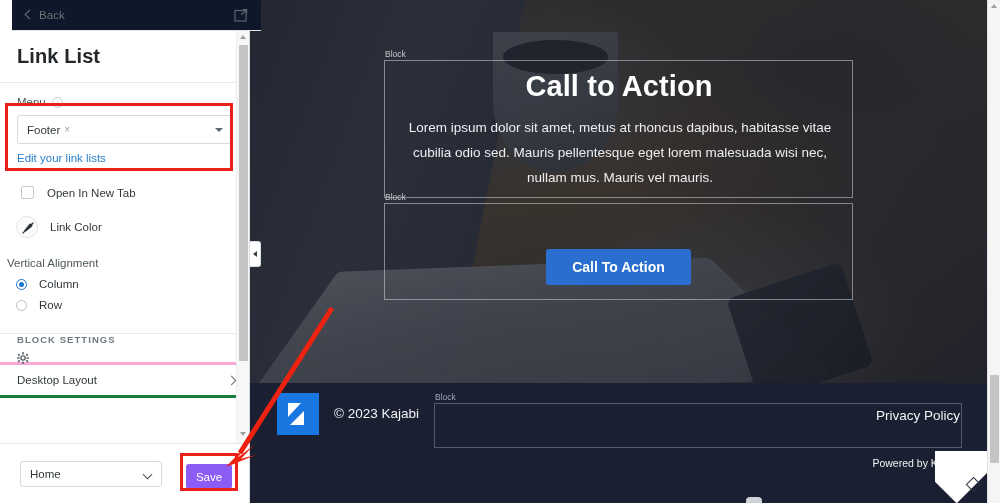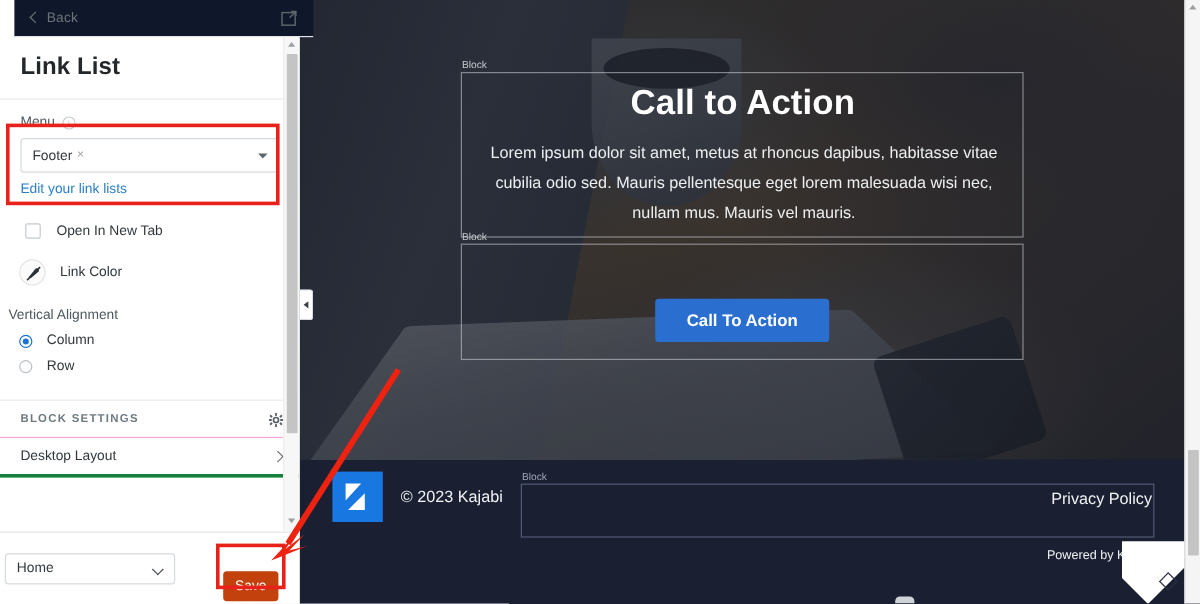--- a/index.html
+++ b/index.html
@@ -102,22 +102,22 @@
   }
   .radio.on { border: 1px solid #1a73d0; }
   .radio.on:after {
     content: ""; position: absolute; left: 2px; top: 2px;
     width: 5px; height: 5px; border-radius: 50%; background: #1a73d0;
   }
   .radio-label { font-size: 11.5px; color: #32383c; }
 
   .section-sep { margin-top: 22px; border-top: 1px solid #e8eaec; }
   .section-head {
-    height: 31px; display: flex; align-items: center; justify-content: space-between;
-    padding: 0 13px 0 17px; border-bottom: 1px solid #f9a8d4;
+    height: 31px; display: flex; justify-content: space-between;
+    padding: 0 13px 0 17px; border-bottom: 3px solid #f9a8d4; flex-direction: column;
   }
   .section-head-label {
     font-size: 9.5px; color: #6f7a80; letter-spacing: 1.05px; font-weight: bold;
   }
   .gear { width: 12px; height: 12px; cursor: pointer; }
   .nav-row {
     height: 33px; display: flex; align-items: center; justify-content: space-between;
     padding: 0 14px 0 17px; border-bottom: 3px solid #15803d; cursor: pointer;
   }
   .nav-row-label { font-size: 11.5px; color: #32383c; }
@@ -139,40 +139,40 @@
   .sb-arrow.down { bottom: 7px; border-left: 3.5px solid transparent; border-right: 3.5px solid transparent; border-top: 4px solid #9aa0a4; }
   #panel-thumb {
     position: absolute; left: 2px; top: 14px; width: 9px; height: 316px;
     background: #c4c4c4; border-radius: 1px; cursor: pointer;
   }
 
   
   #savebar {
     position: absolute; left: 0; bottom: 0; width: 249px; height: 60px;
     background: #fff; border-top: 1px solid #e3e6e9;
-    display: flex; align-items: center; padding: 0 4px;
+    display: flex; align-items: center; padding: 0 20px;
   }
   .page-select {
     width: 142px; height: 26px;
     border: 1px solid #d5dade; border-radius: 3px; background: #fff;
     display: flex; align-items: center; justify-content: space-between;
     padding: 0 9px; cursor: pointer;
   }
   .page-select-label { font-size: 11.5px; color: #32383c; }
   .chev-v { width: 9px; height: 6px; position: relative; }
   .chev-v:before {
     content: ""; position: absolute; left: 1px; top: 0;
     width: 6px; height: 6px;
     border-right: 1.6px solid #4b5358; border-bottom: 1.6px solid #4b5358;
     transform: rotate(45deg);
   }
   #save-btn {
-    position: absolute; left: 186px; top: 32px;
+    position: absolute; left: 186px; top: 20px;
     width: 46px; height: 25px;
-    background: #c2410c; border-radius: 3px;
+    background: #8b5cf6; border-radius: 3px;
     color: #fff; font-size: 11.5px;
     display: flex; align-items: center; justify-content: center;
     cursor: pointer;
   }
 
   
   .redbox { position: absolute; border: 3px solid #e8211b; pointer-events: none; }
   #redbox-menu { left: 5px; top: 103px; width: 228px; height: 68px; }
   #redbox-save { left: 180px; top: 453px; width: 58px; height: 38px; }
 

